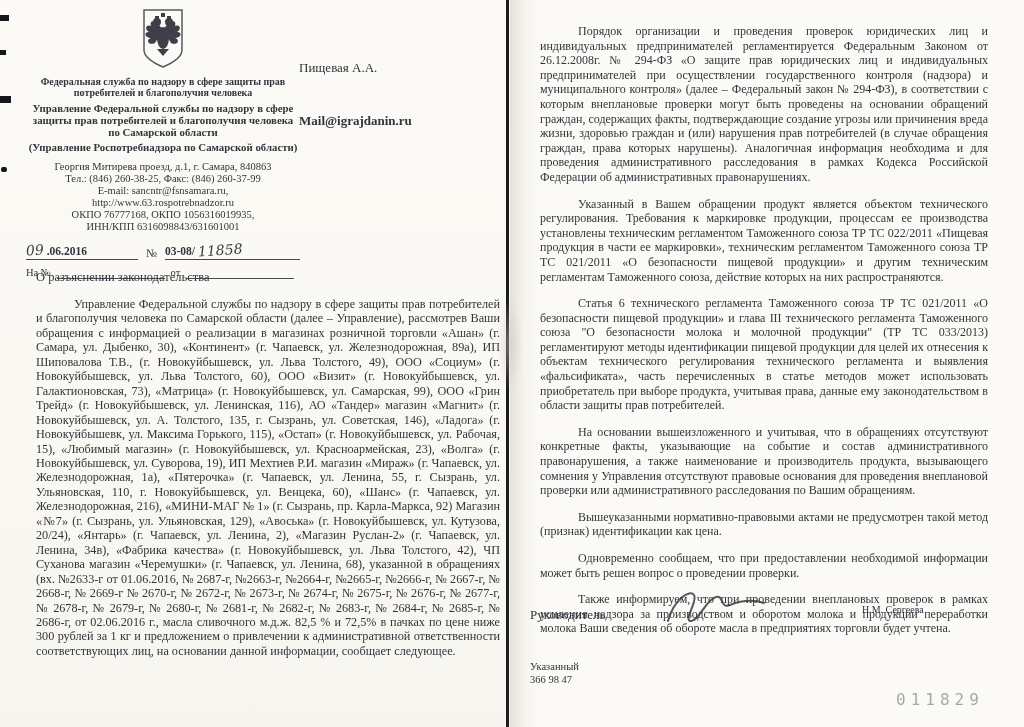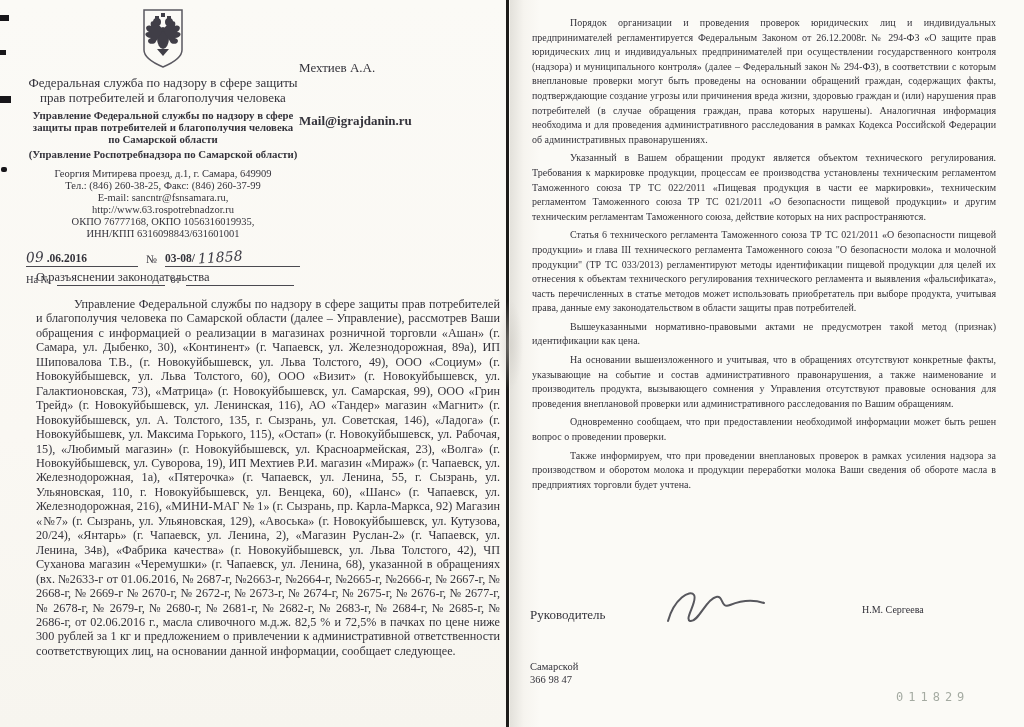--- a/index.html
+++ b/index.html
@@ -10,46 +10,46 @@
     color:#34333b;
   }
   .page{position:absolute;top:0;height:727px;}
   .page-left{left:0;width:506px;}
   .page-right{left:510px;width:514px;
     background:linear-gradient(90deg,#e3e1db 0px,#f6f4ef 14px,#fbfaf6 30px);}
   .divider{position:absolute;top:0;left:506px;width:3px;height:727px;background:#1d1c1a;}
   
   .letterhead{position:absolute;left:26px;top:8px;width:274px;text-align:center;line-height:1.14;}
   .emblem{display:block;margin:0 auto 6px auto;}
-  .org1{font-size:13px;}
+  .org1{font-size:10px;font-weight:bold;}
   .org2{font-size:10.8px;font-weight:bold;margin-top:3px;}
   .org3{font-size:10.8px;font-weight:bold;margin-top:2px;}
   .contact{font-size:10.5px;margin-top:8px;}
   .contact div{margin:0;}
   .date-line{display:flex;align-items:flex-end;margin-top:10px;font-size:11.5px;text-align:left;}
   .u{border-bottom:1px solid #4a4950;display:inline-block;}
   .hand{font-style:italic;font-size:14px;color:#3c3b44;transform:rotate(-4deg);display:inline-block;
         font-family:"DejaVu Serif",serif;}
   .b{font-weight:bold;}
   .ref-line{display:flex;align-items:flex-end;margin-top:6px;font-size:10.5px;text-align:left;}
   .blank{flex:1;border-bottom:1px solid #4a4950;margin:0 6px;height:12px;}
   .addressee{position:absolute;left:299px;top:60px;width:170px;font-size:13px;text-align:left;}
   .addressee .mail{margin-top:37px;font-weight:bold;}
   .subject{position:absolute;left:36px;top:270px;font-size:12.5px;}
   .body-par{position:absolute;left:36px;top:297px;width:464px;margin:0;
     font-size:12.2px;line-height:14.45px;text-align:justify;text-indent:38px;}
   
   .rp-text{position:absolute;left:18px;top:12px;width:472px;}
-  .rp-text p{margin:4px;font-size:10px;line-height:14.6px;text-align:justify;text-indent:38px;}
+  .rp-text p{margin:12px;font-size:12px;line-height:14.6px;text-align:justify;text-indent:38px;}
   .sig-pos{position:absolute;left:20px;top:607px;font-size:13px;text-align:center;}
   .sig-name{position:absolute;left:352px;top:604px;font-size:10px;}
   .sig-scribble{position:absolute;left:150px;top:585px;}
   .executor{position:absolute;left:20px;top:660px;font-size:10.5px;line-height:13px;}
   .stamp{position:absolute;left:386px;top:690px;font-family:"DejaVu Sans Mono",monospace;
-    font-size:12px;letter-spacing:5px;color:#8f978d;opacity:.8;}
+    font-size:16px;letter-spacing:5px;color:#8f978d;opacity:.8;}
   
   .mark{position:absolute;background:#17161a;}
   .m1{left:0;top:15px;width:9px;height:6px;}
   .m2{left:0;top:50px;width:6px;height:5px;}
   .m3{left:0;top:96px;width:11px;height:7px;}
   .m4{left:1px;top:167px;width:6px;height:5px;border-radius:2px;}
   .smudge{position:absolute;border-radius:50%;background:radial-gradient(closest-side,#c9c6bf,transparent);opacity:.5;}
   .s1{left:497px;top:300px;width:26px;height:90px;}
 </style>
 </head>
@@ -71,71 +71,71 @@
           <rect x="18" y="8" width="4" height="3"></rect>
           <rect x="30" y="8" width="4" height="3"></rect>
           <rect x="24" y="5" width="4" height="4"></rect>
           <path d="M20,41 h12 l-6,7 z"></path>
         </g>
       </svg>
       <div class="org1">Федеральная служба по надзору в сфере защиты прав потребителей и благополучия человека</div>
       <div class="org2">Управление Федеральной службы по надзору в сфере защиты прав потребителей и благополучия человека по Самарской области</div>
       <div class="org3">(Управление Роспотребнадзора по Самарской области)</div>
       <div class="contact">
-        <div>Георгия Митирева проезд, д.1, г. Самара, 649909</div>
+        <div>Георгия Митирева проезд, д.1, г. Самара, 840863</div>
         <div>Тел.: (846) 260-38-25, Факс: (846) 260-37-99</div>
         <div>E-mail: sancntr@fsnsamara.ru,</div>
         <div>http://www.63.rospotrebnadzor.ru</div>
         <div>ОКПО 76777168, ОКПО 1056316019935,</div>
         <div>ИНН/КПП 6316098843/631601001</div>
       </div>
       <div class="date-line">
         <span class="u" style="width:112px;"><span class="hand">09</span>&nbsp;<span class="b">.06.2016</span></span>
         <span style="margin:0 8px;">№</span>
         <span class="u" style="flex:1;"><span class="b">03-08/</span>&nbsp;<span class="hand">11858</span></span>
       </div>
       <div class="ref-line">
         <span>На №</span>
         <span class="blank"></span>
         <span>от</span>
         <span class="blank"></span>
       </div>
     </div>
 
     <div class="addressee">
-      <div>Мехтиев А.А.</div>
+      <div>Пищевая А.А.</div>
       <div class="mail">Mail@igrajdanin.ru</div>
     </div>
 
     <div class="subject">О разъяснении законодательства</div>
 
     <p class="body-par">Управление Федеральной службы по надзору в сфере защиты прав потребителей и благополучия человека по Самарской области (далее – Управление), рассмотрев Ваши обращения с информацией о реализации в магазинах розничной торговли «Ашан» (г. Самара, ул. Дыбенко, 30), «Континент» (г. Чапаевск, ул. Железнодорожная, 89а), ИП Шиповалова Т.В., (г. Новокуйбышевск, ул. Льва Толстого, 49), ООО «Социум» (г. Новокуйбышевск, ул. Льва Толстого, 60), ООО «Визит» (г. Новокуйбышевск, ул. Галактионовская, 73), «Матрица» (г. Новокуйбышевск, ул. Самарская, 99), ООО «Грин Трейд» (г. Новокуйбышевск, ул. Ленинская, 116),  АО «Тандер» магазин «Магнит» (г. Новокуйбышевск, ул. А. Толстого, 135, г. Сызрань, ул. Советская, 146), «Ладога» (г. Новокуйбышевк, ул. Максима Горького, 115), «Остап» (г. Новокуйбышевск, ул. Рабочая, 15), «Любимый магазин» (г. Новокуйбышевск, ул. Красноармейская, 23), «Волга» (г. Новокуйбышевск, ул. Суворова, 19), ИП Мехтиев Р.И. магазин «Мираж» (г. Чапаевск, ул. Железнодорожная, 1а), «Пятерочка» (г. Чапаевск, ул. Ленина, 55, г. Сызрань, ул. Ульяновская, 110, г. Новокуйбышевск, ул. Венцека, 60), «Шанс» (г. Чапаевск, ул. Железнодорожная, 216),  «МИНИ-МАГ № 1» (г. Сызрань, пр. Карла-Маркса, 92) Магазин «№7» (г. Сызрань, ул. Ульяновская, 129), «Авоська» (г. Новокуйбышевск, ул. Кутузова, 20/24), «Янтарь» (г. Чапаевск, ул. Ленина, 2), «Магазин Руслан-2» (г. Чапаевск, ул. Ленина, 34в), «Фабрика качества» (г. Новокуйбышевск, ул. Льва Толстого, 42), ЧП Суханова магазин «Черемушки» (г. Чапаевск, ул. Ленина, 68),  указанной в обращениях (вх. №2633-г  от 01.06.2016, № 2687-г, №2663-г, №2664-г, №2665-г, №2666-г, № 2667-г, № 2668-г, № 2669-г № 2670-г, № 2672-г, № 2673-г, № 2674-г, № 2675-г, № 2676-г, № 2677-г, № 2678-г, № 2679-г, № 2680-г, № 2681-г, № 2682-г, № 2683-г, № 2684-г, № 2685-г, № 2686-г,  от 02.06.2016 г., масла сливочного м.д.ж. 82,5 % и 72,5% в пачках по цене ниже 300 рублей за 1 кг и предложением о привлечении к административной ответственности соответствующих лиц, на основании данной информации, сообщает следующее.</p>
   </div>
 
   <div class="divider"></div>
 
   <div class="page page-right">
     <div class="rp-text">
       <p>Порядок организации и проведения проверок юридических лиц и индивидуальных предпринимателей регламентируется Федеральным Законом от 26.12.2008г. № 294-ФЗ «О защите прав юридических лиц и индивидуальных предпринимателей при осуществлении государственного контроля (надзора) и муниципального контроля» (далее – Федеральный закон № 294-ФЗ), в соответствии с которым внеплановые проверки могут быть проведены на основании обращений граждан, содержащих факты, подтверждающие создание угрозы или причинения вреда жизни, здоровью граждан и (или)  нарушения прав потребителей (в случае обращения граждан, права которых нарушены). Аналогичная информация необходима и для проведения административного расследования в рамках Кодекса Российской Федерации об административных правонарушениях.</p>
       <p>Указанный в Вашем обращении продукт является объектом технического регулирования. Требования к маркировке продукции, процессам ее производства установлены техническим регламентом Таможенного союза ТР ТС 022/2011 «Пищевая продукция в части ее маркировки», техническим регламентом Таможенного союза ТР ТС 021/2011 «О безопасности пищевой продукции» и другим техническим регламентам Таможенного союза, действие которых на них распространяются.</p>
       <p>Статья 6 технического регламента Таможенного союза ТР ТС 021/2011 «О безопасности пищевой продукции» и глава III технического регламента Таможенного союза "О безопасности молока и молочной продукции" (ТР ТС 033/2013) регламентируют методы идентификации пищевой продукции для целей их отнесения к объектам технического регулирования технического регламента и выявления «фальсификата», часть перечисленных в статье методов может использовать приобретатель при выборе продукта, учитывая права, данные ему законодательством в области защиты прав потребителей.</p>
+      <p>На основании вышеизложенного и учитывая, что в обращениях отсутствуют конкретные факты, указывающие на событие и состав административного правонарушения, а также наименование и производитель продукта, вызывающего сомнения у Управления отсутствуют правовые основания для проведения внеплановой проверки или административного расследования по Вашим обращениям.</p>
       <p>Вышеуказанными нормативно-правовыми актами не предусмотрен такой метод (признак) идентификации как цена.</p>
-      <p>На основании вышеизложенного и учитывая, что в обращениях отсутствуют конкретные факты, указывающие на событие и состав административного правонарушения, а также наименование и производитель продукта, вызывающего сомнения у Управления отсутствуют правовые основания для проведения внеплановой проверки или административного расследования по Вашим обращениям.</p>
       <p>Одновременно сообщаем, что при предоставлении необходимой информации может быть решен вопрос о проведении проверки.</p>
       <p>Также информируем, что при проведении внеплановых проверок в рамках усиления надзора за производством и оборотом  молока и продукции переработки молока Ваши сведения об обороте масла в предприятиях торговли будет учтена.</p>
     </div>
 
     <div class="sig-pos">Руководитель</div>
     <svg class="sig-scribble" width="120" height="45" viewBox="0 0 120 45">
       <path d="M8,36 C14,14 30,4 34,10 C38,16 24,34 30,36 C38,38 46,14 56,12 C64,10 60,24 70,20 C80,16 92,14 104,18" fill="none" stroke="#3a3942" stroke-width="2" stroke-linecap="round" opacity="0.85"></path>
     </svg>
     <div class="sig-name">Н.М. Сергеева</div>
 
     <div class="executor">
-      <div>Самарской</div>
+      <div>Указанный</div>
       <div>366 98 47</div>
     </div>
 
     <div class="stamp">011829</div>
 
   </div>
 
   <div class="mark m1"></div>
   <div class="mark m2"></div>
   <div class="mark m3"></div>

